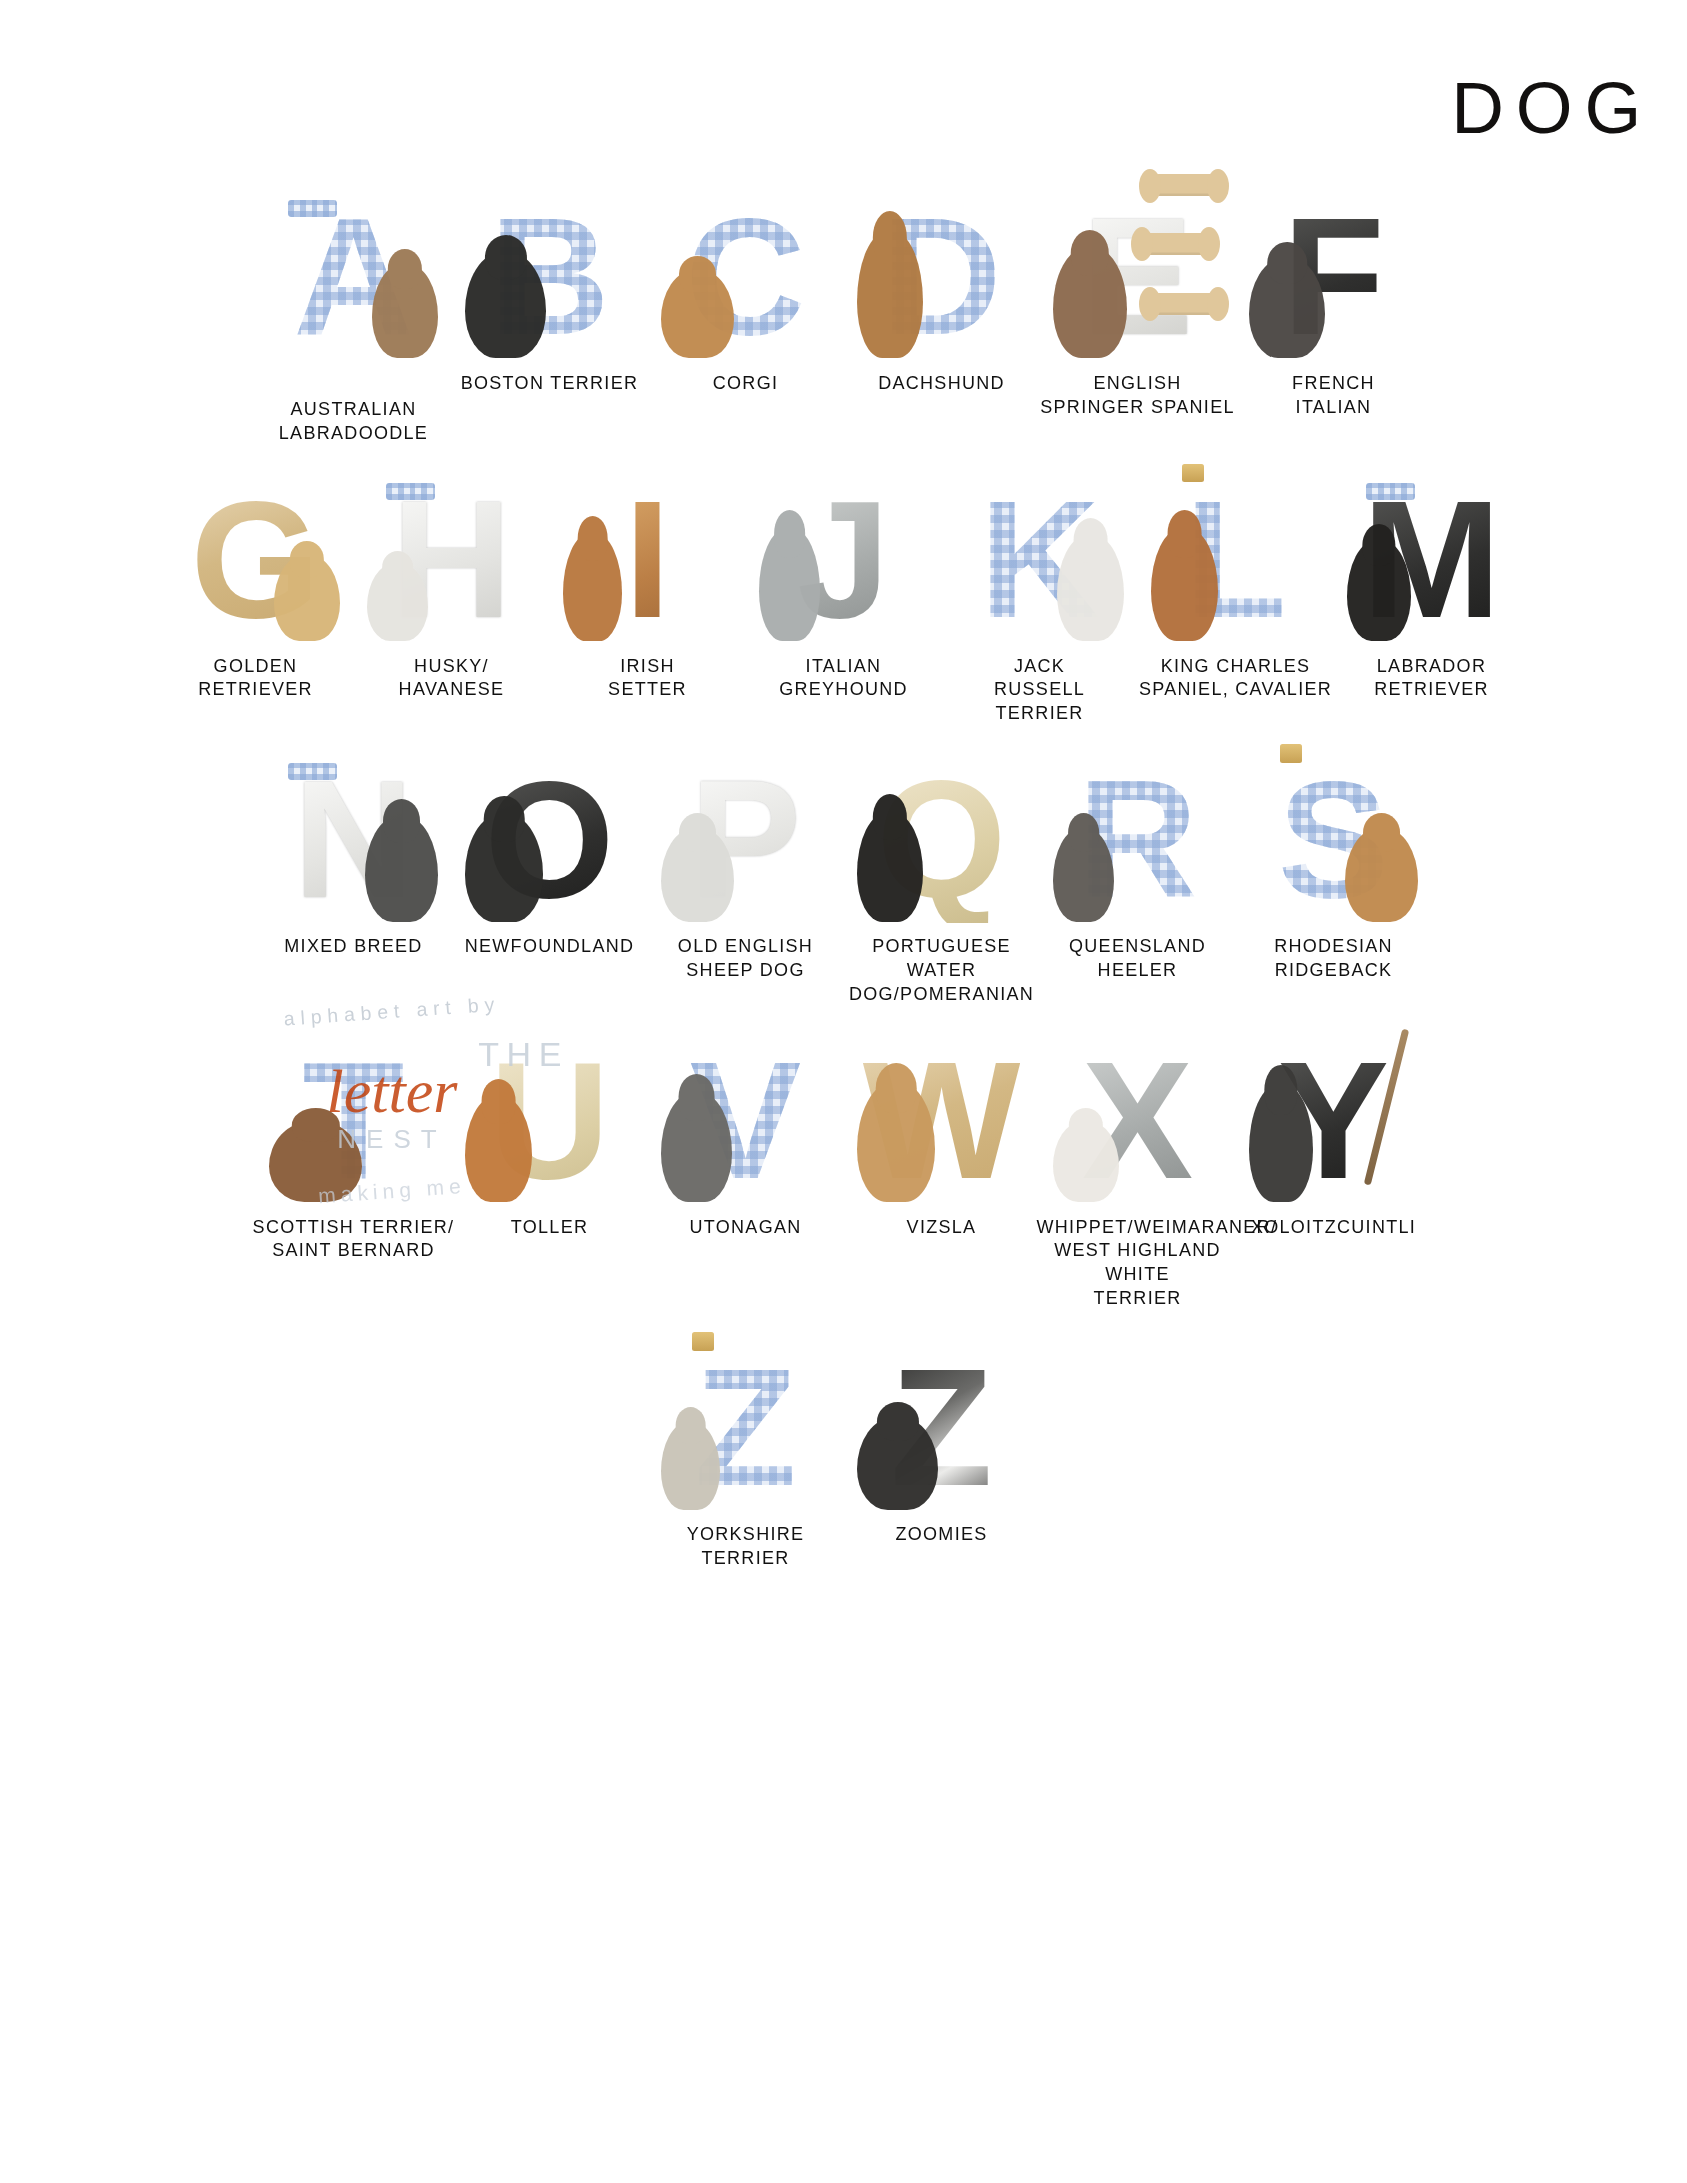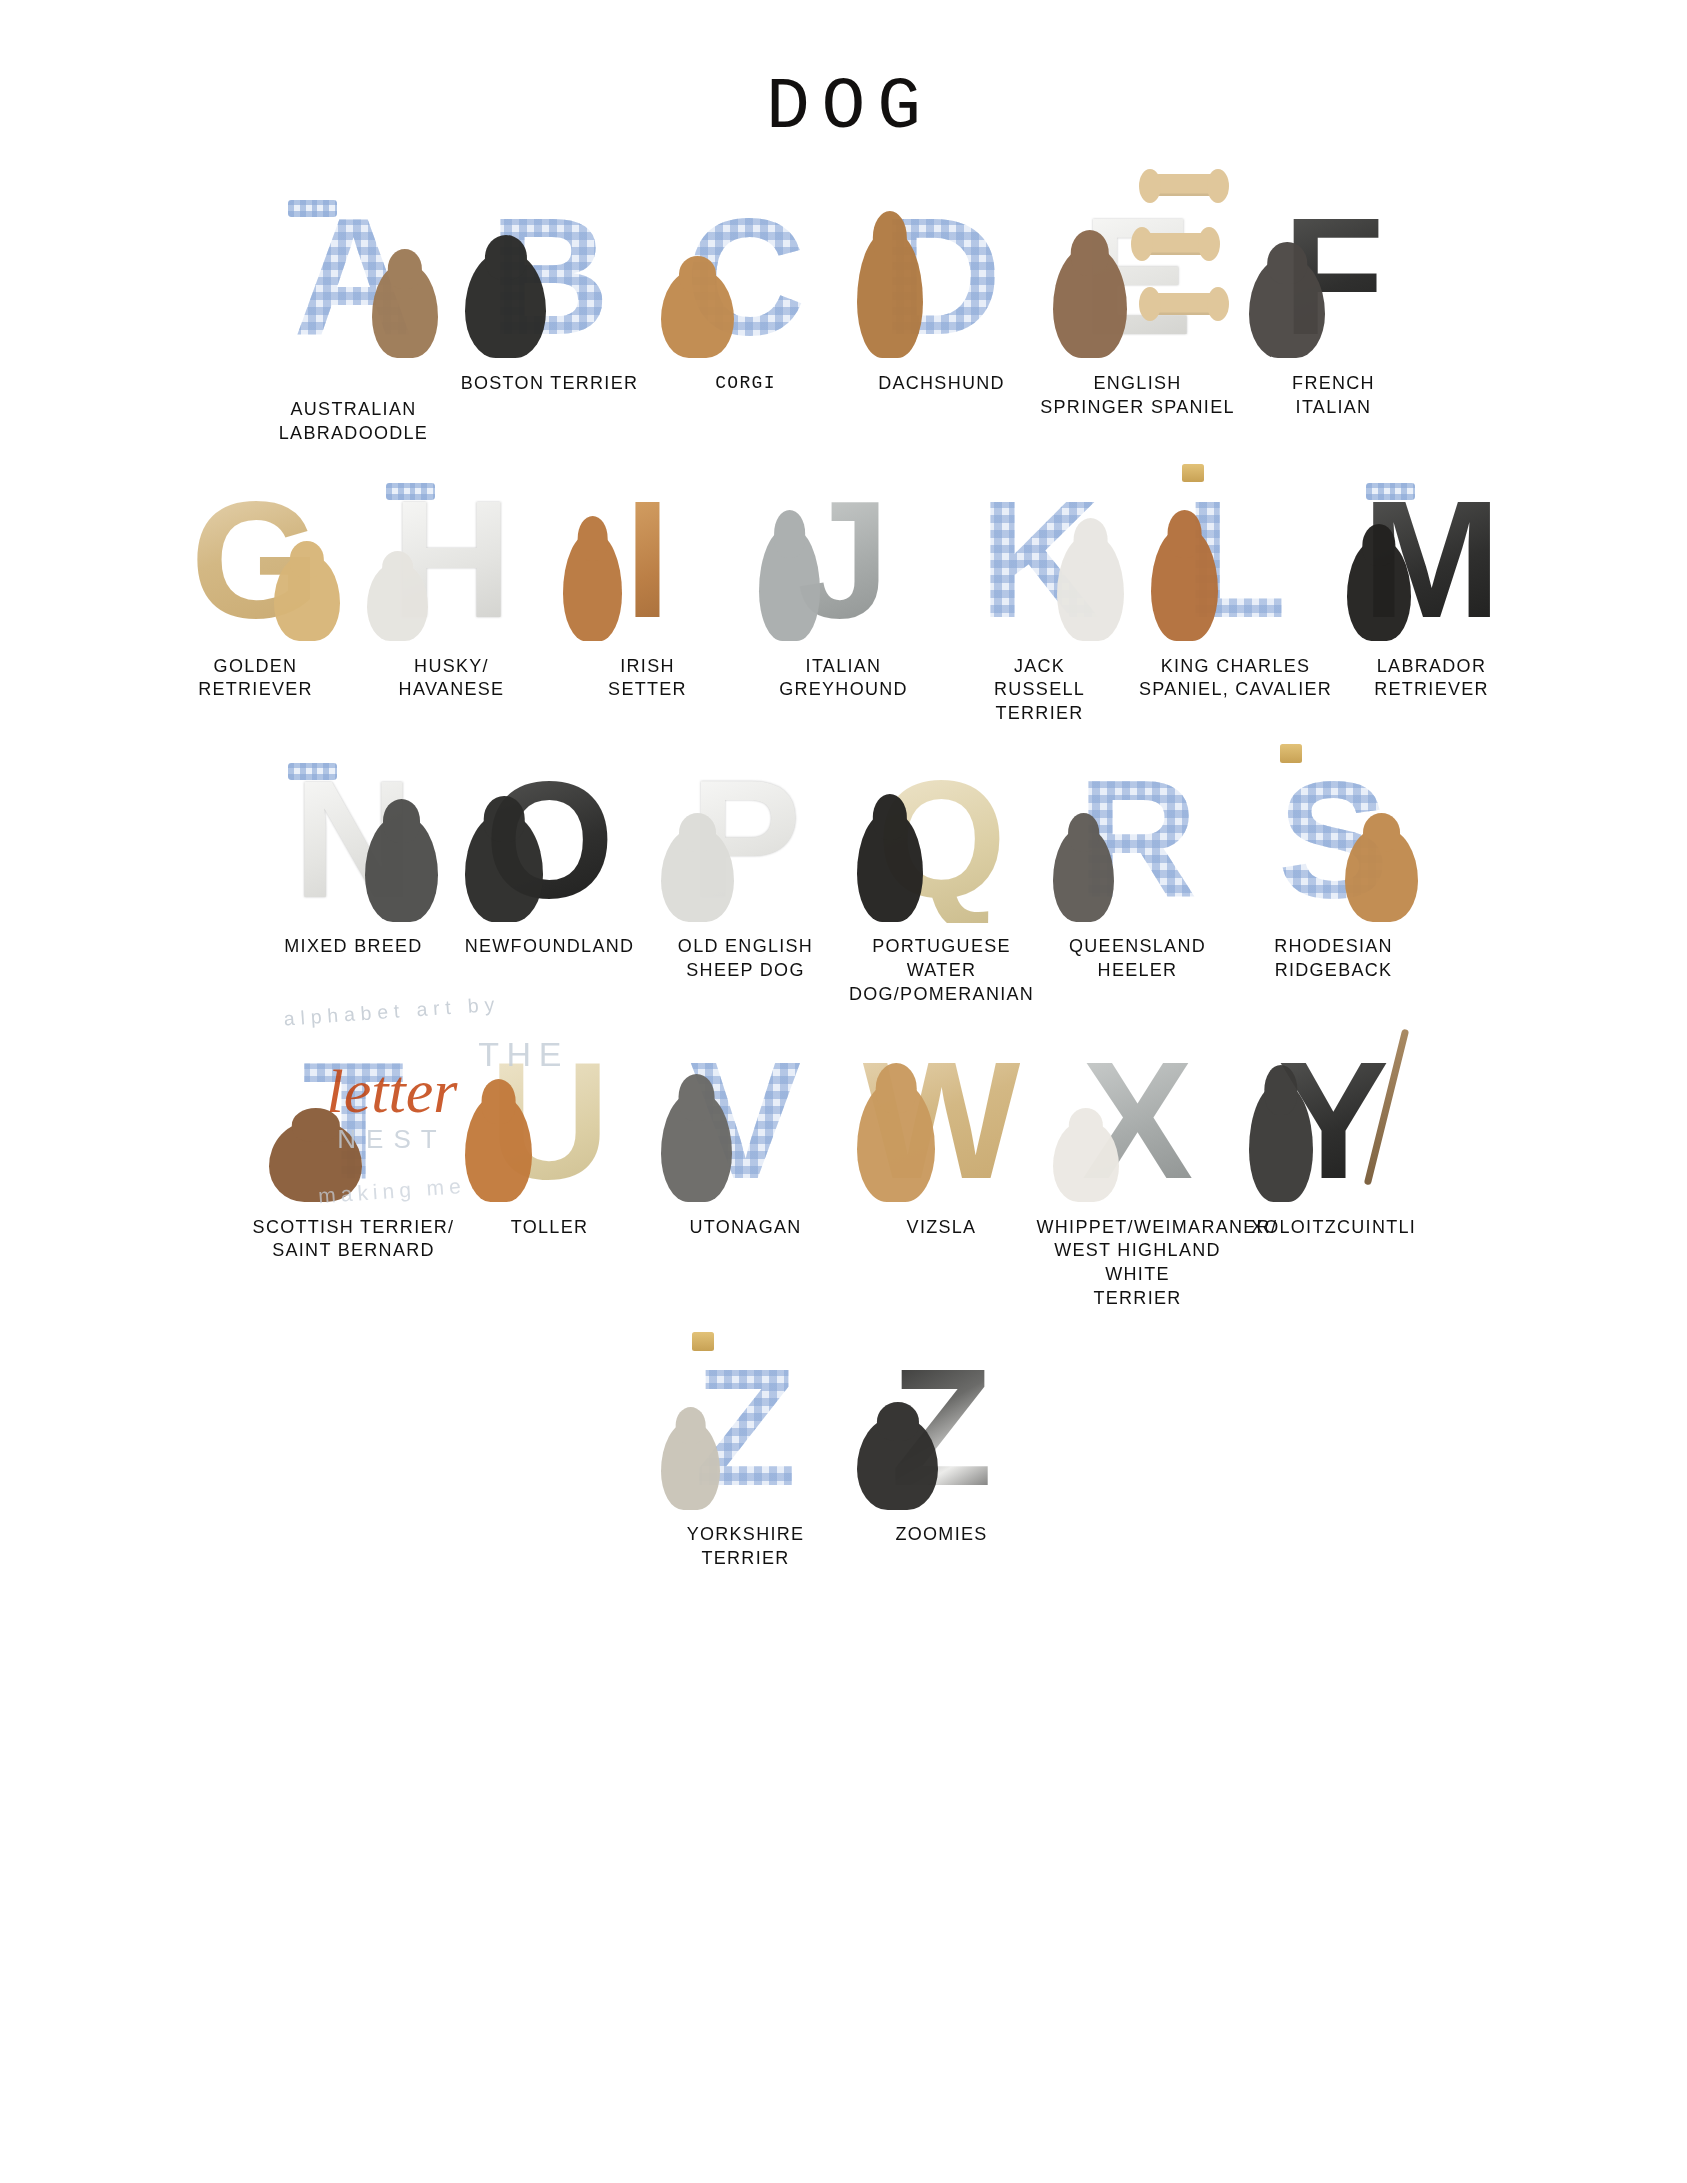--- a/index.html
+++ b/index.html
@@ -19,22 +19,22 @@
   .poster {
     position: relative;
     width: 1687px;
     min-height: 2183px;
     box-sizing: border-box;
     padding: 0 34px;
   }
 
   
   .poster-title {
-    text-align: center;
-    font-family: Liberation Mono, monospace;
+    text-align: right;
+    font-family: Liberation Sans, sans-serif;
     font-size: 73px;
     letter-spacing: 11.8px;
     font-weight: 400;
     color: #12100f;
     padding-top: 66px;
     padding-bottom: 17px;
     text-indent: 11.8px;
   }
 
   
@@ -285,21 +285,21 @@
             <span class="glyph gingham">B</span>
             <span class="pup l" style="width: 81px; height: 106px; background: rgb(42, 42, 40);"></span>
           </div>
           <div class="caption" style="white-space: pre-line;">BOSTON TERRIER</div>
         </div>
         <div class="cell">
           <div class="art">
             <span class="glyph gingham">C</span>
             <span class="pup l" style="width: 73px; height: 88px; background: rgb(192, 138, 78);"></span>
           </div>
-          <div class="caption" style="white-space: pre-line; font-family: Liberation Mono, monospace;">CORGI</div>
+          <div class="caption" style="white-space: pre-line;">CORGI</div>
         </div>
         <div class="cell">
           <div class="art">
             <span class="glyph gingham">D</span>
             <span class="pup l" style="width: 66px; height: 127px; background: rgb(176, 122, 66);"></span>
           </div>
           <div class="caption" style="white-space: pre-line;">DACHSHUND</div>
         </div>
         <div class="cell">
           <div class="art">

